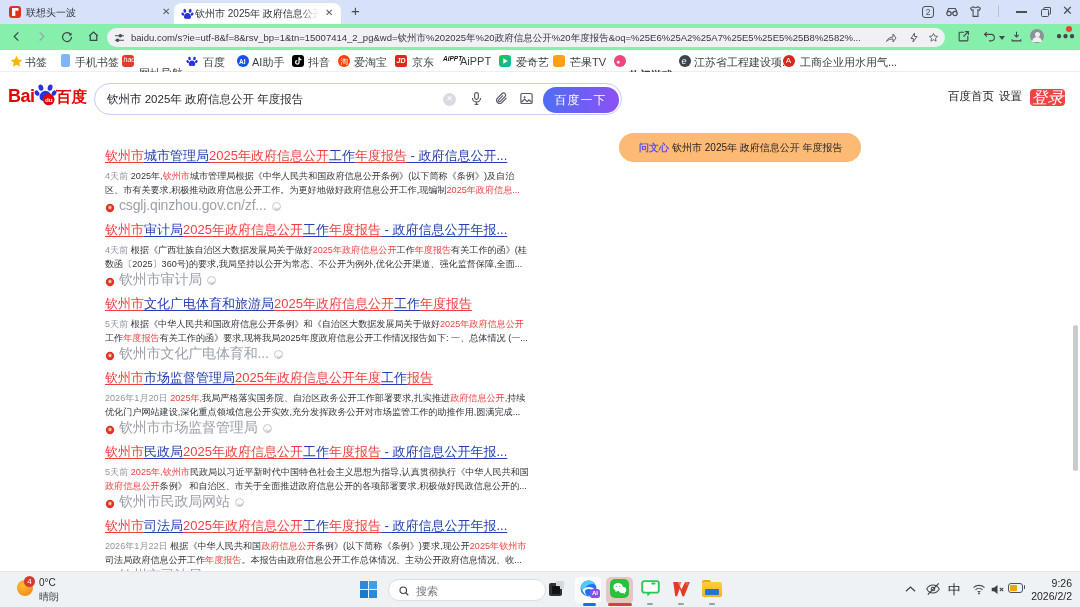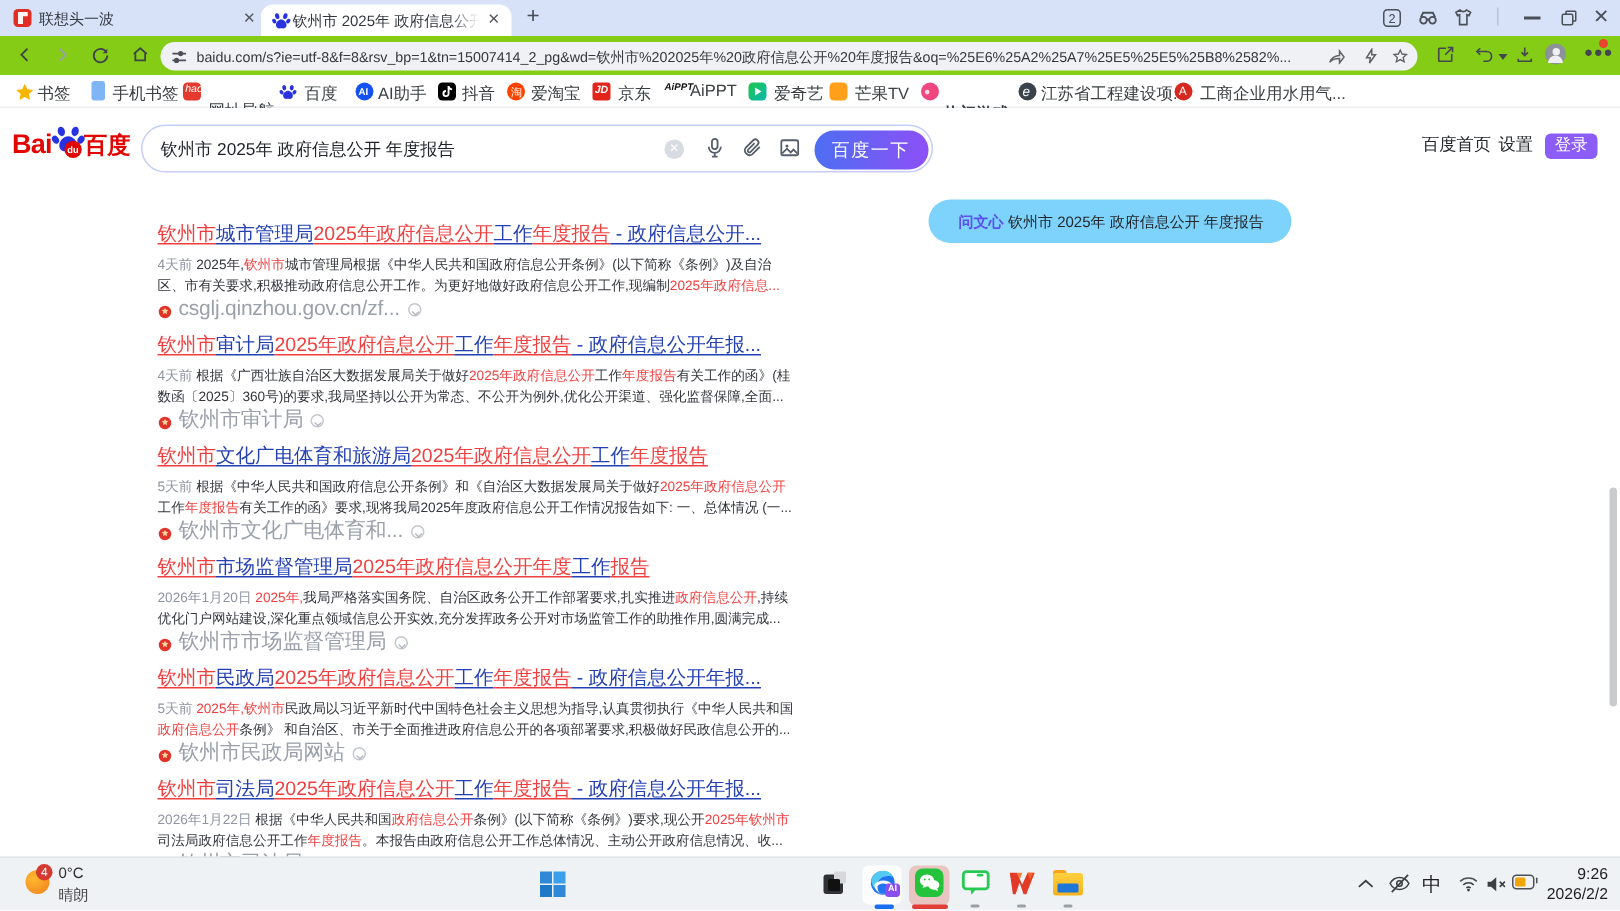--- a/index.html
+++ b/index.html
@@ -6,54 +6,54 @@
  font-family:"Liberation Sans",sans-serif;-webkit-font-smoothing:antialiased;}
 .abs{position:absolute;}
 #stage{position:relative;width:1080px;height:607px;}
 
 #tabbar{position:absolute;left:0;top:0;width:1080px;height:24px;background:#d7e2f8;}
 .tabtitle{font-size:10px;color:#33373e;}
 #activetab{position:absolute;left:174px;top:3px;width:167px;height:21px;background:#fff;
  border-radius:8px 8px 0 0;}
 .tclose{color:#55585e;font-size:10px;}
 
-#toolbar{position:absolute;left:0;top:24px;width:1080px;height:26px;background:#84cc16;}
+#toolbar{position:absolute;left:0;top:24px;width:1080px;height:26px;background:#86efac;}
 #urlpill{position:absolute;left:107px;top:3.5px;width:838px;height:19px;background:#eff1f4;border-radius:10px;}
 #urltext{position:absolute;left:24px;top:4px;font-size:9.5px;color:#34383f;white-space:nowrap;}
 
 #bookmarks{position:absolute;left:0;top:50px;width:1080px;height:22px;background:#fff;border-bottom:1px solid #eceef1;}
 .bm{position:absolute;top:0;height:22px;font-size:11px;color:#3c4043;white-space:nowrap;}
 .bmi{position:absolute;top:5px;width:12px;height:12px;border-radius:3px;}
 
 #page{position:absolute;left:0;top:72px;width:1080px;height:499px;background:#fff;}
 
 #logo{position:absolute;left:8px;top:13px;}
 #sbox{position:absolute;left:94px;top:11px;width:528px;height:32px;border:1.5px solid #c7ccf8;border-radius:16px;background:#fff;}
 #sbtn{position:absolute;right:2.5px;top:2.5px;width:76px;height:26px;border-radius:13.5px;
  background:linear-gradient(90deg,#4e6ef2,#8d50f6);color:#fff;font-size:12px;text-align:center;line-height:26px;letter-spacing:1px;}
 #qtext{position:absolute;left:12px;top:8px;font-size:11.5px;color:#1f2329;}
 .hlink{position:absolute;top:17px;font-size:11.5px;color:#26282c;}
-#loginbtn{position:absolute;left:1030px;top:16.5px;width:35px;height:17.5px;background:#8b5cf6;border-radius:4px;
- color:#fff;font-size:11px;text-align:center;line-height:17.5px;}
+#loginbtn{position:absolute;left:1030px;top:16.5px;width:35px;height:17.5px;background:#ef4444;border-radius:4px;
+ color:#fff;font-size:16px;text-align:center;line-height:17.5px;font-style:italic;}
 
 .res{position:absolute;left:105px;width:430px;margin-top:17px;}
 .rt{font-size:13px;line-height:16px;white-space:nowrap;}
 .rt span{text-decoration:underline;text-underline-offset:2px;}
 .rt .b{color:#2440b3;}
 .rt .r{color:#f13f3f;}
 .rd{position:absolute;left:0;top:20.5px;width:440px;height:29px;overflow:hidden;font-size:9.1px;line-height:14.4px;color:#33363c;white-space:nowrap;}
 .rd .g{color:#9195a3;}
 .rd .r{color:#f13f3f;}
 .rs{position:absolute;left:0;top:49px;font-size:14px;letter-spacing:-0.15px;color:#9ba0ab;height:13px;}
 .rs .emb{vertical-align:-2.5px;width:10px;height:10px;}
 .rs .st{margin-left:4px;}
 .rs .oc{display:inline-block;width:9px;height:9px;border:1px solid #c3c7cd;border-radius:50%;margin-left:5px;vertical-align:-1px;position:relative;}
 .rs .oc::after{content:"";position:absolute;left:2px;top:2.5px;width:3px;height:3px;border-right:1px solid #b3b7bd;border-bottom:1px solid #b3b7bd;transform:rotate(45deg) scale(.9);}
 
-#chip{position:absolute;left:619px;top:60.5px;width:242px;height:29px;background:#7dd3fc;border-radius:15px;}
+#chip{position:absolute;left:619px;top:60.5px;width:242px;height:29px;background:#fdba74;border-radius:15px;}
 #chip .wx{position:absolute;left:20px;top:8.5px;font-size:10px;font-weight:bold;color:#5a51f0;white-space:nowrap;}
 #chip .q{position:absolute;left:53px;top:8.5px;font-size:10px;color:#24262b;white-space:nowrap;}
 #thumb{position:absolute;left:1073px;top:253px;width:5px;height:146px;border-radius:3px;background:#c9cbcd;}
 
 #taskbar{position:absolute;left:0;top:571px;width:1080px;height:36px;background:#eff2f5;border-top:1px solid #e2e5e8;}
 .tb{position:absolute;}
 .tdot{position:absolute;top:31px;width:6px;height:2px;border-radius:1px;background:#9aa0a6;}
 #tray{position:absolute;top:0;height:36px;font-size:10.5px;color:#1f1f1f;}
 </style></head>
 <body>
@@ -338,20 +338,29 @@
   <div class="tb" style="left:17px;top:8px;width:16px;height:16px;border-radius:50%;background:radial-gradient(circle at 35% 35%,#ffb92e,#f07f1d);"></div>
   <div class="tb" style="left:24px;top:4px;width:11px;height:11px;border-radius:50%;background:#d43a2f;color:#fff;font-size:8px;text-align:center;line-height:11px;">4</div>
   <div class="tb" style="left:39px;top:5px;font-size:10px;color:#2b2b2b;">0°C</div>
   <div class="tb" style="left:39px;top:18px;font-size:10px;color:#4a4a4a;">晴朗</div>
 
   <div class="tb" style="left:360px;top:9px;width:17px;height:17px;">
     <div class="abs" style="left:0;top:0;width:8px;height:8px;background:#2f88d8;"></div>
     <div class="abs" style="left:9px;top:0;width:8px;height:8px;background:#3ba0ec;"></div>
     <div class="abs" style="left:0;top:9px;width:8px;height:8px;background:#1d78c8;"></div>
     <div class="abs" style="left:9px;top:9px;width:8px;height:8px;background:#2f88d8;"></div>
+  </div>
+  <div class="tb" style="left:388px;top:7px;width:158px;height:22px;background:#fff;border:1px solid #dcdfe2;border-radius:12px;">
+    <svg class="abs" style="left:9px;top:5px;" width="12" height="12" viewBox="0 0 24 24">
+          <g fill="none" stroke="#3c4043" stroke-width="2.3">
+            <circle cx="10.5" cy="10.5" r="6.5"></circle>
+            <path d="m15.5 15.5 5 5"></path>
+          </g>
+        </svg>
+    <span class="abs" style="left:27px;top:4px;font-size:11px;color:#70757c;">搜索</span>
   </div>
 
   <div class="tb" style="left:549px;top:9px;width:16px;height:16px;">
     <div class="abs" style="left:0;top:2px;width:13px;height:13px;background:#2e3136;border-radius:2px;"></div>
     <div class="abs" style="left:7px;top:0;width:8px;height:8px;background:#d6d8da;border-radius:1px;"></div>
     <div class="abs" style="left:2.5px;top:4.5px;width:8px;height:8px;background:#111;border-radius:1px;"></div>
   </div>
   <div class="tb" style="left:575px;top:5px;width:26px;height:26px;background:#fdfdfd;border-radius:4px;"></div>
   <svg class="tb" style="left:579px;top:7px;" width="19" height="19" viewBox="0 0 24 24">
     <circle cx="12" cy="12" r="10" fill="#2173f0"></circle>

